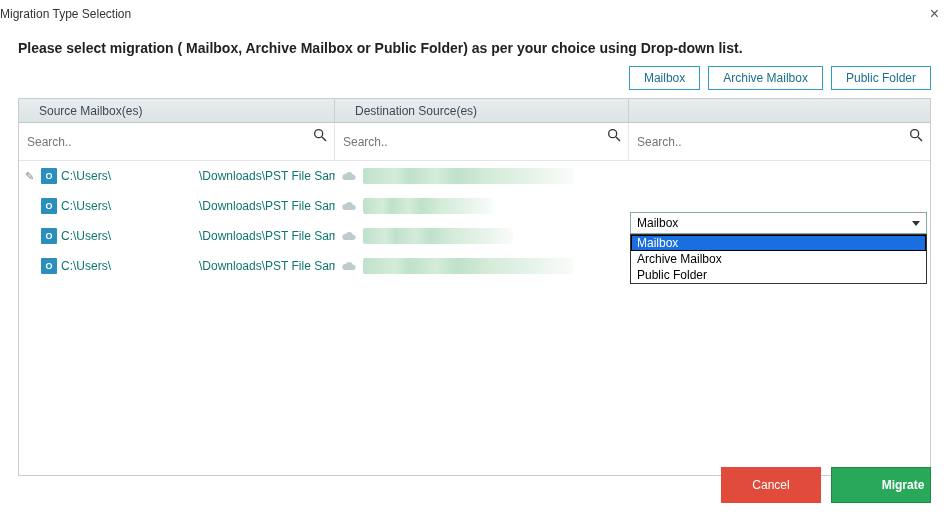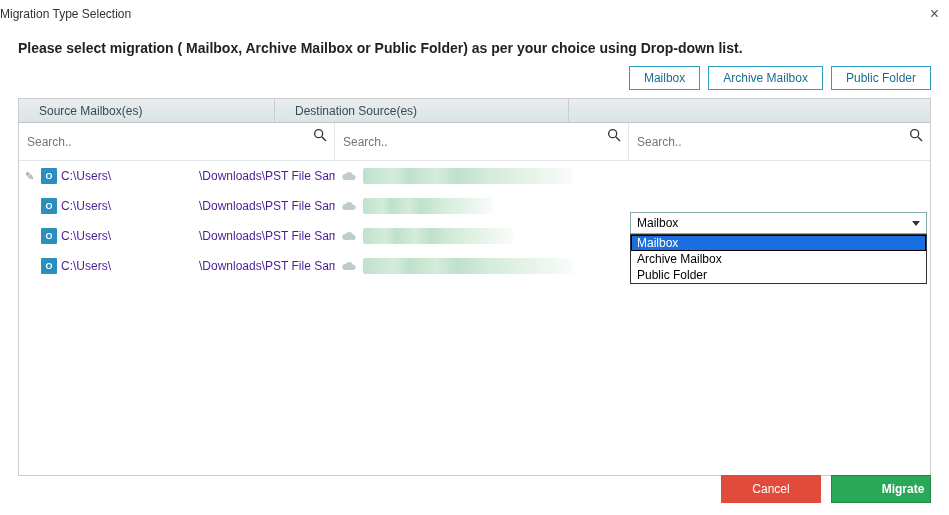--- a/index.html
+++ b/index.html
@@ -10,21 +10,21 @@
 
 .instruction { padding: 12px 18px 10px 18px; font-size: 14px; color: #222; font-weight: 600; }
 
 .type-buttons { display: flex; justify-content: flex-end; gap: 8px; padding: 0 18px 8px 0; }
 .type-buttons button { border: 1px solid #2e9cc3; background: #fff; color: #1b6e8f; font-size: 12px; padding: 4px 14px; cursor: pointer; }
 
 .grid-wrap { margin: 0 18px; border: 1px solid #ccc; height: 378px; background: #fff; position: relative; }
 
 .headers { display: flex; background: linear-gradient(#e8edef,#dde4e6); border-bottom: 1px solid #bfc7ca; height: 24px; font-size: 12px; color: #3a4a52; }
 .headers > div { display: flex; align-items: center; padding-left: 20px; border-right: 1px solid #c7cfd1; }
-.col-src { width: 256px; }
+.col-src { width: 316px; }
 .col-dst { width: 294px; }
 .col-to  { flex: 1; border-right: none !important; }
 
 .searchrow { display: flex; height: 38px; border-bottom: 1px solid #e2e6e8; text-decoration: underline; }
 .searchcell { position: relative; border-right: 1px solid #e2e6e8; }
 .searchcell input { width: 100%; height: 100%; border: none; padding: 0 26px 0 8px; font-size: 12px; color: #666; outline: none; background: #fff; }
 .searchcell .mag { position: absolute; right: 6px; top: 4px; width: 16px; height: 16px; color: #4a6; }
 .searchcell .mag svg { width: 16px; height: 16px; stroke: #333; fill: none; stroke-width: 2; }
 .sc-src { width: 316px; }
 .sc-dst { width: 294px; }
@@ -32,37 +32,37 @@
 
 .rows { position: relative; }
 .row { display: flex; height: 30px; align-items: center; font-size: 12px; }
 .cell { height: 100%; display: flex; align-items: center; overflow: hidden; }
 .c-src { width: 316px; padding-left: 6px; gap: 4px; }
 .c-dst { width: 294px; padding-left: 6px; gap: 6px; }
 .c-to  { flex: 1; padding-left: 6px; position: relative; }
 .editicon { width: 12px; color: #888; font-size: 11px; visibility: hidden; }
 .row.editing .editicon { visibility: visible; }
 .ofile { width: 16px; height: 16px; background: #2a8fbd; display: inline-flex; align-items: center; justify-content: center; color: #fff; font-size: 9px; font-weight: bold; border-radius: 1px; }
-.srcpath { color: #4c1d95; white-space: nowrap; overflow: hidden; text-overflow: ellipsis; flex: 1; gap: 43px; }
+.srcpath { color: #0f766e; white-space: nowrap; overflow: hidden; text-overflow: ellipsis; flex: 1; gap: 43px; }
 .cloud { width: 16px; height: 12px; color: #b8c4c8; }
 .cloud svg { width: 16px; height: 12px; fill: #c0cbce; }
 .blur { flex: 1; height: 16px; background: linear-gradient(90deg,#bfe1cb 0%,#d4ecd9 15%,#bfe1cb 22%,#d4ecd9 35%,#bfe1cb 45%,#d4ecd9 60%,#e6f3e9 80%,#fafcfa 100%); border-radius: 2px; max-width: 210px; }
 .tovalue { color: #1b9dc9; flex: 1; }
 .todrop { position: absolute; right: 6px; width: 18px; height: 16px; background: #d6e2e8; display: flex; align-items: center; justify-content: center; cursor: pointer; }
 .todrop::after { content: ""; border-left: 4px solid transparent; border-right: 4px solid transparent; border-top: 5px solid #5a707a; }
 
 .selectbox { position: absolute; left: 611px; top: 51px; width: 297px; z-index: 5; }
 .selectbox .selectfield { height: 22px; border: 1px solid #8aa; background: #fff; font-size: 12px; padding: 0 6px; display: flex; align-items: center; justify-content: space-between; cursor: pointer; }
 .selectbox .selectfield::after { content: ""; border-left: 4px solid transparent; border-right: 4px solid transparent; border-top: 5px solid #333; }
 .selectbox .options { border: 1px solid #333; background: #fff; font-size: 12px; }
 .selectbox .options div { padding: 1px 6px; cursor: pointer; }
 .selectbox .options div.sel { background: #1a6fe0; color: #fff; outline: 1px solid #000; outline-offset: -1px; }
 
 .footer { position: absolute; bottom: 12px; right: 18px; display: flex; gap: 10px; }
-.footer button { width: 100px; height: 28px; border: none; color: #fff; font-size: 12px; cursor: pointer; }
+.footer button { width: 100px; height: 36px; border: none; color: #fff; font-size: 12px; cursor: pointer; }
 .btn-cancel { background: #e14b3b; }
 .btn-migrate { background: #2aa85a; font-weight: 600; border: 1px solid #1e8a46 !important; padding-left: 44px; }
 
 .redpath { display: inline-flex; align-items: center; }
 .redbox { display:inline-block; width:20px; height:12px; background:#e8ecee; margin: 0 1px; border-radius:1px; }
 </style>
 </head>
 <body>
 
 <div class="titlebar">

